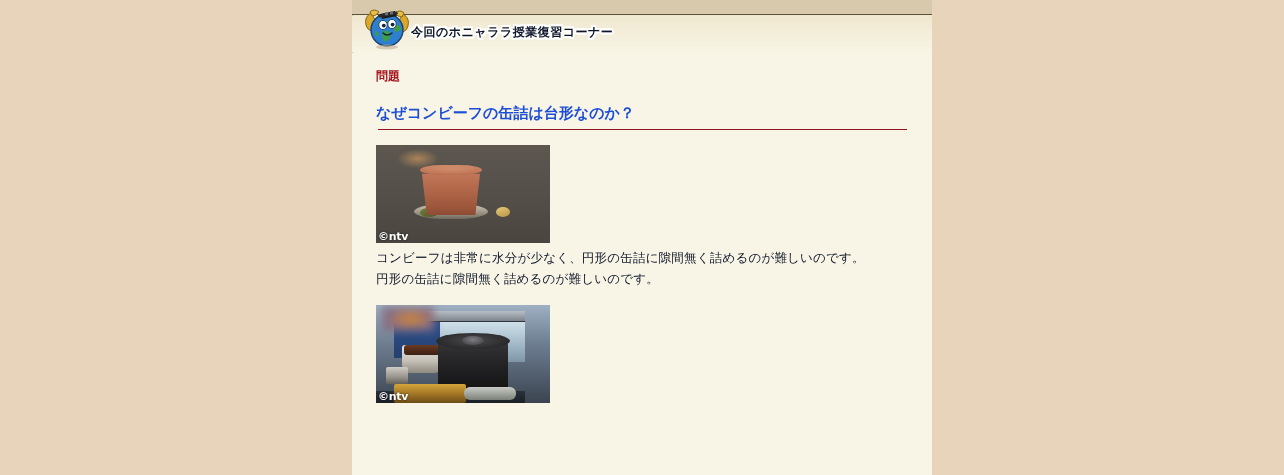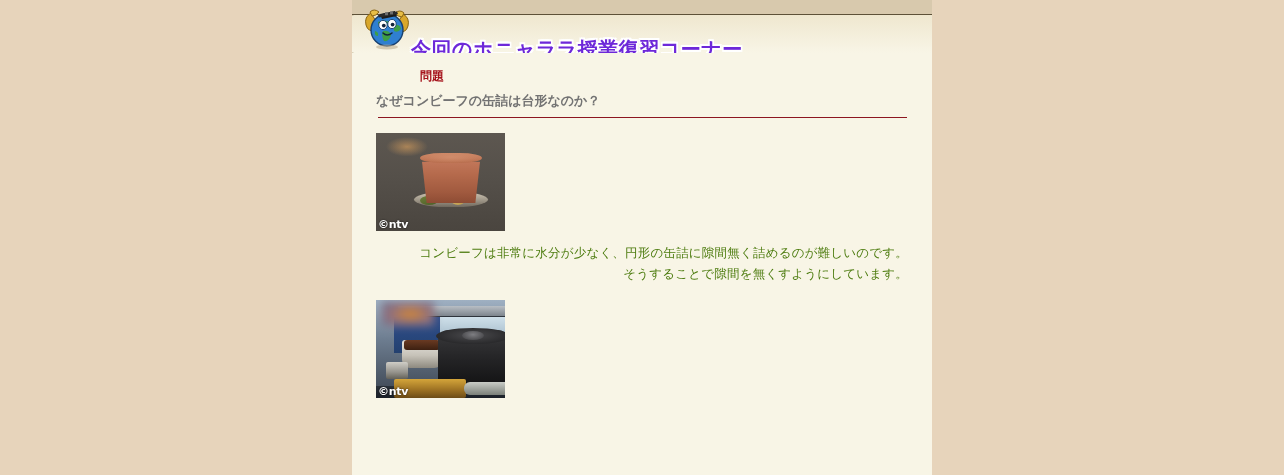--- a/index.html
+++ b/index.html
@@ -79,25 +79,25 @@
     top: 3px;
     width: 52px;
     height: 48px;
     z-index: 4;
   }
   #globe-mascot svg { display:block; width:52px; height:48px; }
 
   #banner-title {
     position: absolute;
     left: 59px;
-    top: 36px;
-    font-size: 20px;
+    top: 24px;
+    font-size: 12px;
     font-weight: bold;
     letter-spacing: .5px;
-    color: #6d28d9;
+    color: #0f172a;
     white-space: nowrap;
     z-index: 3;
     text-shadow:
       -1.6px -1.6px 0 #ffffff,  1.6px -1.6px 0 #ffffff,
       -1.6px  1.6px 0 #ffffff,  1.6px  1.6px 0 #ffffff,
       -1.6px 0 0 #ffffff, 1.6px 0 0 #ffffff,
        0 -1.6px 0 #ffffff, 0 1.6px 0 #ffffff;
   }
 
   
@@ -107,42 +107,41 @@
     width: 580px;
     padding: 0 24px;
   }
 
   #question-label {
     margin-top: 15px;
     font-size: 12px;
     font-weight: bold;
     color: #a5121b;
     line-height: 16px;
-    margin-left: 44px;
   }
   #question-text {
-    margin-top: 8px;
-    font-size: 13px;
+    margin-top: 20px;
+    font-size: 15px;
     font-weight: bold;
-    color: #737373;
+    color: #1d4ed8;
     line-height: 17px;
   }
   #question-rule {
     margin-top: 8px;
     width: 529px;
     height: 0;
     border: 0;
     border-top: 1px solid #8d1620;
   }
 
   .block { margin-top: 15px; }
 
   .photo {
     position: relative;
-    width: 129px;
+    width: 174px;
     height: 98px;
     overflow: hidden;
     display: block;
   }
   .photo .watermark {
     position: absolute;
     left: 2px;
     bottom: 0px;
     font-size: 11px;
     font-weight: bold;
@@ -251,26 +250,25 @@
     position:absolute; left:88px; top:82px; width:52px; height:13px;
     background: linear-gradient(180deg,#c9ccc6,#7b8079);
     border-radius: 6px;
   }
   #photo-factory .floor {
     position:absolute; left:0; bottom:0; width:149px; height:12px;
     background: linear-gradient(180deg,#2a3139,#1b2027);
   }
 
   .paragraph {
-    margin-top: 12px;
+    margin-top: 5px;
     font-size: 12.5px;
     line-height: 21px;
-    color: #4d7c0f;
+    color: #0f172a;
     letter-spacing: .2px;
-    text-align: right;
   }
   .paragraph div { white-space: nowrap; }
 </style>
 </head>
 <body>
 
 <div id="page">
 
   <div id="content-panel">
 
@@ -323,21 +321,21 @@
         <div class="photo" id="photo-cornedbeef">
           <div class="plate"></div>
           <div class="garnish-l"></div>
           <div class="garnish-r"></div>
           <div class="meat"></div>
           <div class="meat-top"></div>
           <div class="watermark">©ntv</div>
         </div>
         <div class="paragraph">
           <div>コンビーフは非常に水分が少なく、円形の缶詰に隙間無く詰めるのが難しいのです。</div>
-          <div>そうすることで隙間を無くすようにしています。</div>
+          <div>円形の缶詰に隙間無く詰めるのが難しいのです。</div>
         </div>
       </div>
 
       <div class="block">
         <div class="photo" id="photo-factory">
           <div class="window"></div>
           <div class="wall-blue"></div>
           <div class="shelf"></div>
           <div class="blur-light"></div>
           <div class="bowl"></div>

